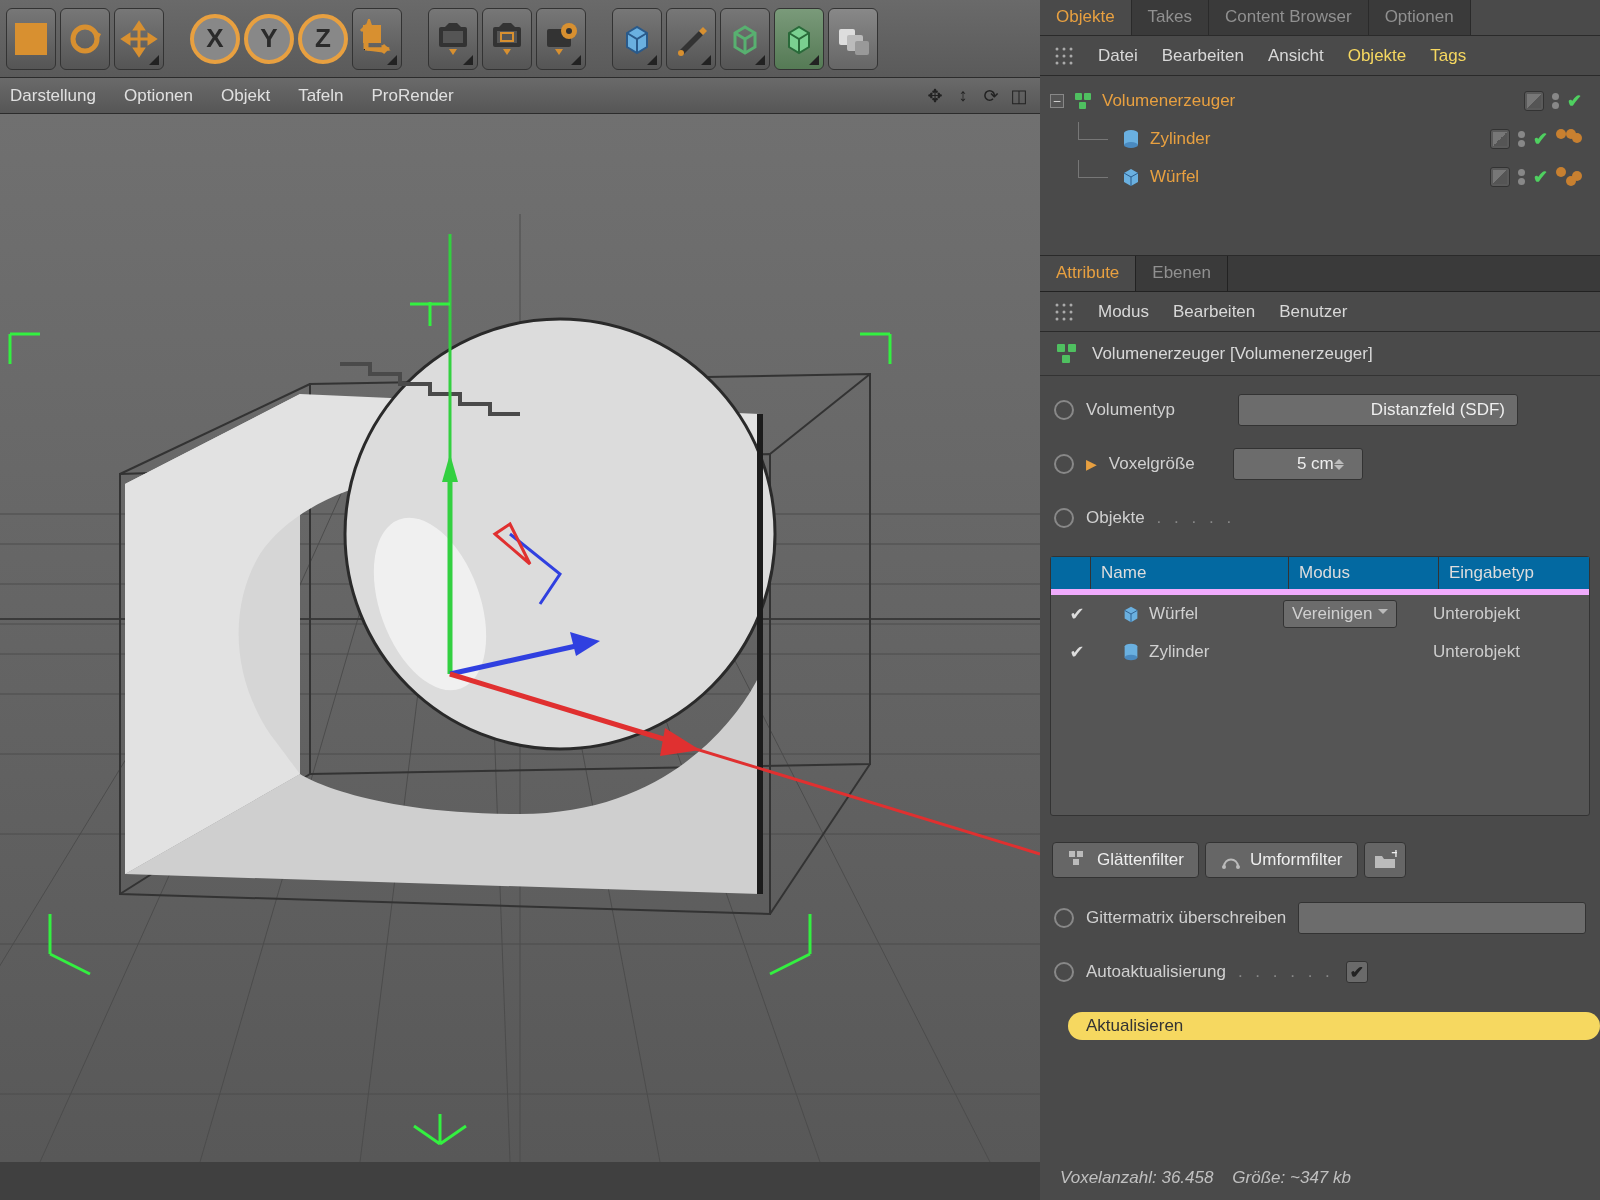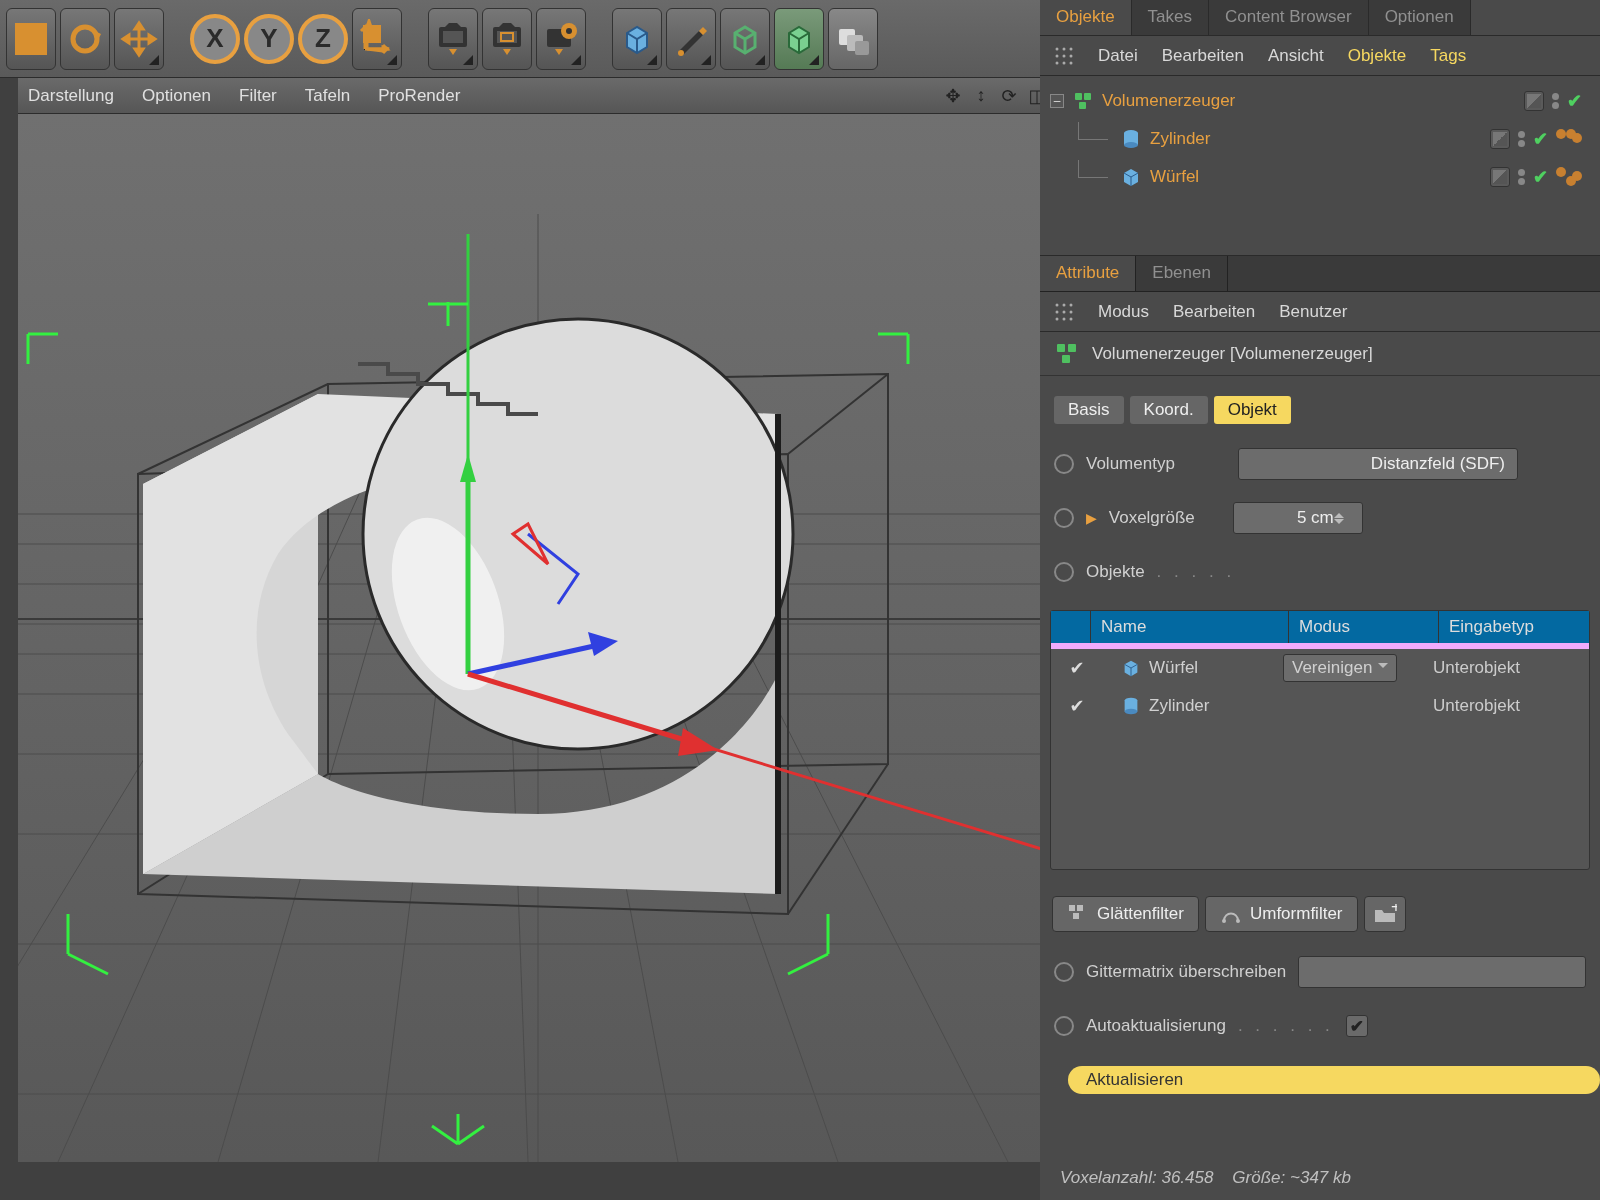--- a/index.html
+++ b/index.html
@@ -37,21 +37,21 @@
   .tbtn .corner { position:absolute; right:4px; bottom:4px; width:0;height:0; border:5px solid transparent; border-bottom-color:#222; border-right-color:#222;}
   .axis-pill {
     width: 50px; height: 50px; border-radius: 50%;
     border: 4px solid var(--accent-orange);
     display:flex; align-items:center; justify-content:center;
     font-weight: bold; font-size: 26px; color: #2a2a2a;
     background: #888;
   }
   
   .viewport {
-    position: absolute; left: 18px; top: 78px; width: 1040px; height: 1084px;
+    position: absolute; left: 0; top: 78px; width: 1040px; height: 1084px;
     background: #6a6a6a;
   }
   .vp-menubar {
     height: 36px; background: linear-gradient(#6a6a6a,#565656);
     border-bottom:1px solid #2c2c2c;
     display:flex; align-items:center; gap:28px; padding:0 10px;
     color:#e0e0e0;
   }
   .vp-menubar span { cursor: default; }
   .vp-icons { margin-left:auto; display:flex; gap:6px; align-items:center;}
@@ -240,21 +240,21 @@
         <rect x="14" y="16" width="16" height="16" fill="#bbb" rx="2"></rect>
         <rect x="22" y="22" width="14" height="14" fill="#999" rx="2"></rect>
       </svg>
     </div>
 </div>
 
 <div class="viewport">
   <div class="vp-menubar">
     <span>Darstellung</span>
     <span>Optionen</span>
-    <span>Filter</span>
+    <span>Objekt</span>
     <span>Tafeln</span>
     <span>ProRender</span>
     <div class="vp-icons">
       <div class="glyph">✥</div>
       <div class="glyph">↕</div>
       <div class="glyph">⟳</div>
       <div class="glyph">◫</div>
     </div>
   </div>
   <div class="vp-canvas">
@@ -457,25 +457,20 @@
     <div class="attr-header">
       <svg width="26" height="26">
           <g fill="#4fc060">
             <rect x="3" y="3" width="8" height="8" rx="1"></rect>
             <rect x="14" y="3" width="8" height="8" rx="1"></rect>
             <rect x="8" y="14" width="8" height="8" rx="1"></rect>
           </g>
         </svg>
       <span>Volumenerzeuger [Volumenerzeuger]</span>
     </div>
-    <div class="pill-tabs">
-      <div class="pill">Basis</div>
-      <div class="pill">Koord.</div>
-      <div class="pill active">Objekt</div>
-    </div>
 
     <div class="prop-row">
       <div class="radio"></div>
       <span style="min-width:140px">Volumentyp</span>
       <div class="fieldbtn">
         <span>Distanzfeld (SDF)</span>
       </div>
     </div>
     <div class="prop-row">
       <div class="radio"></div>

